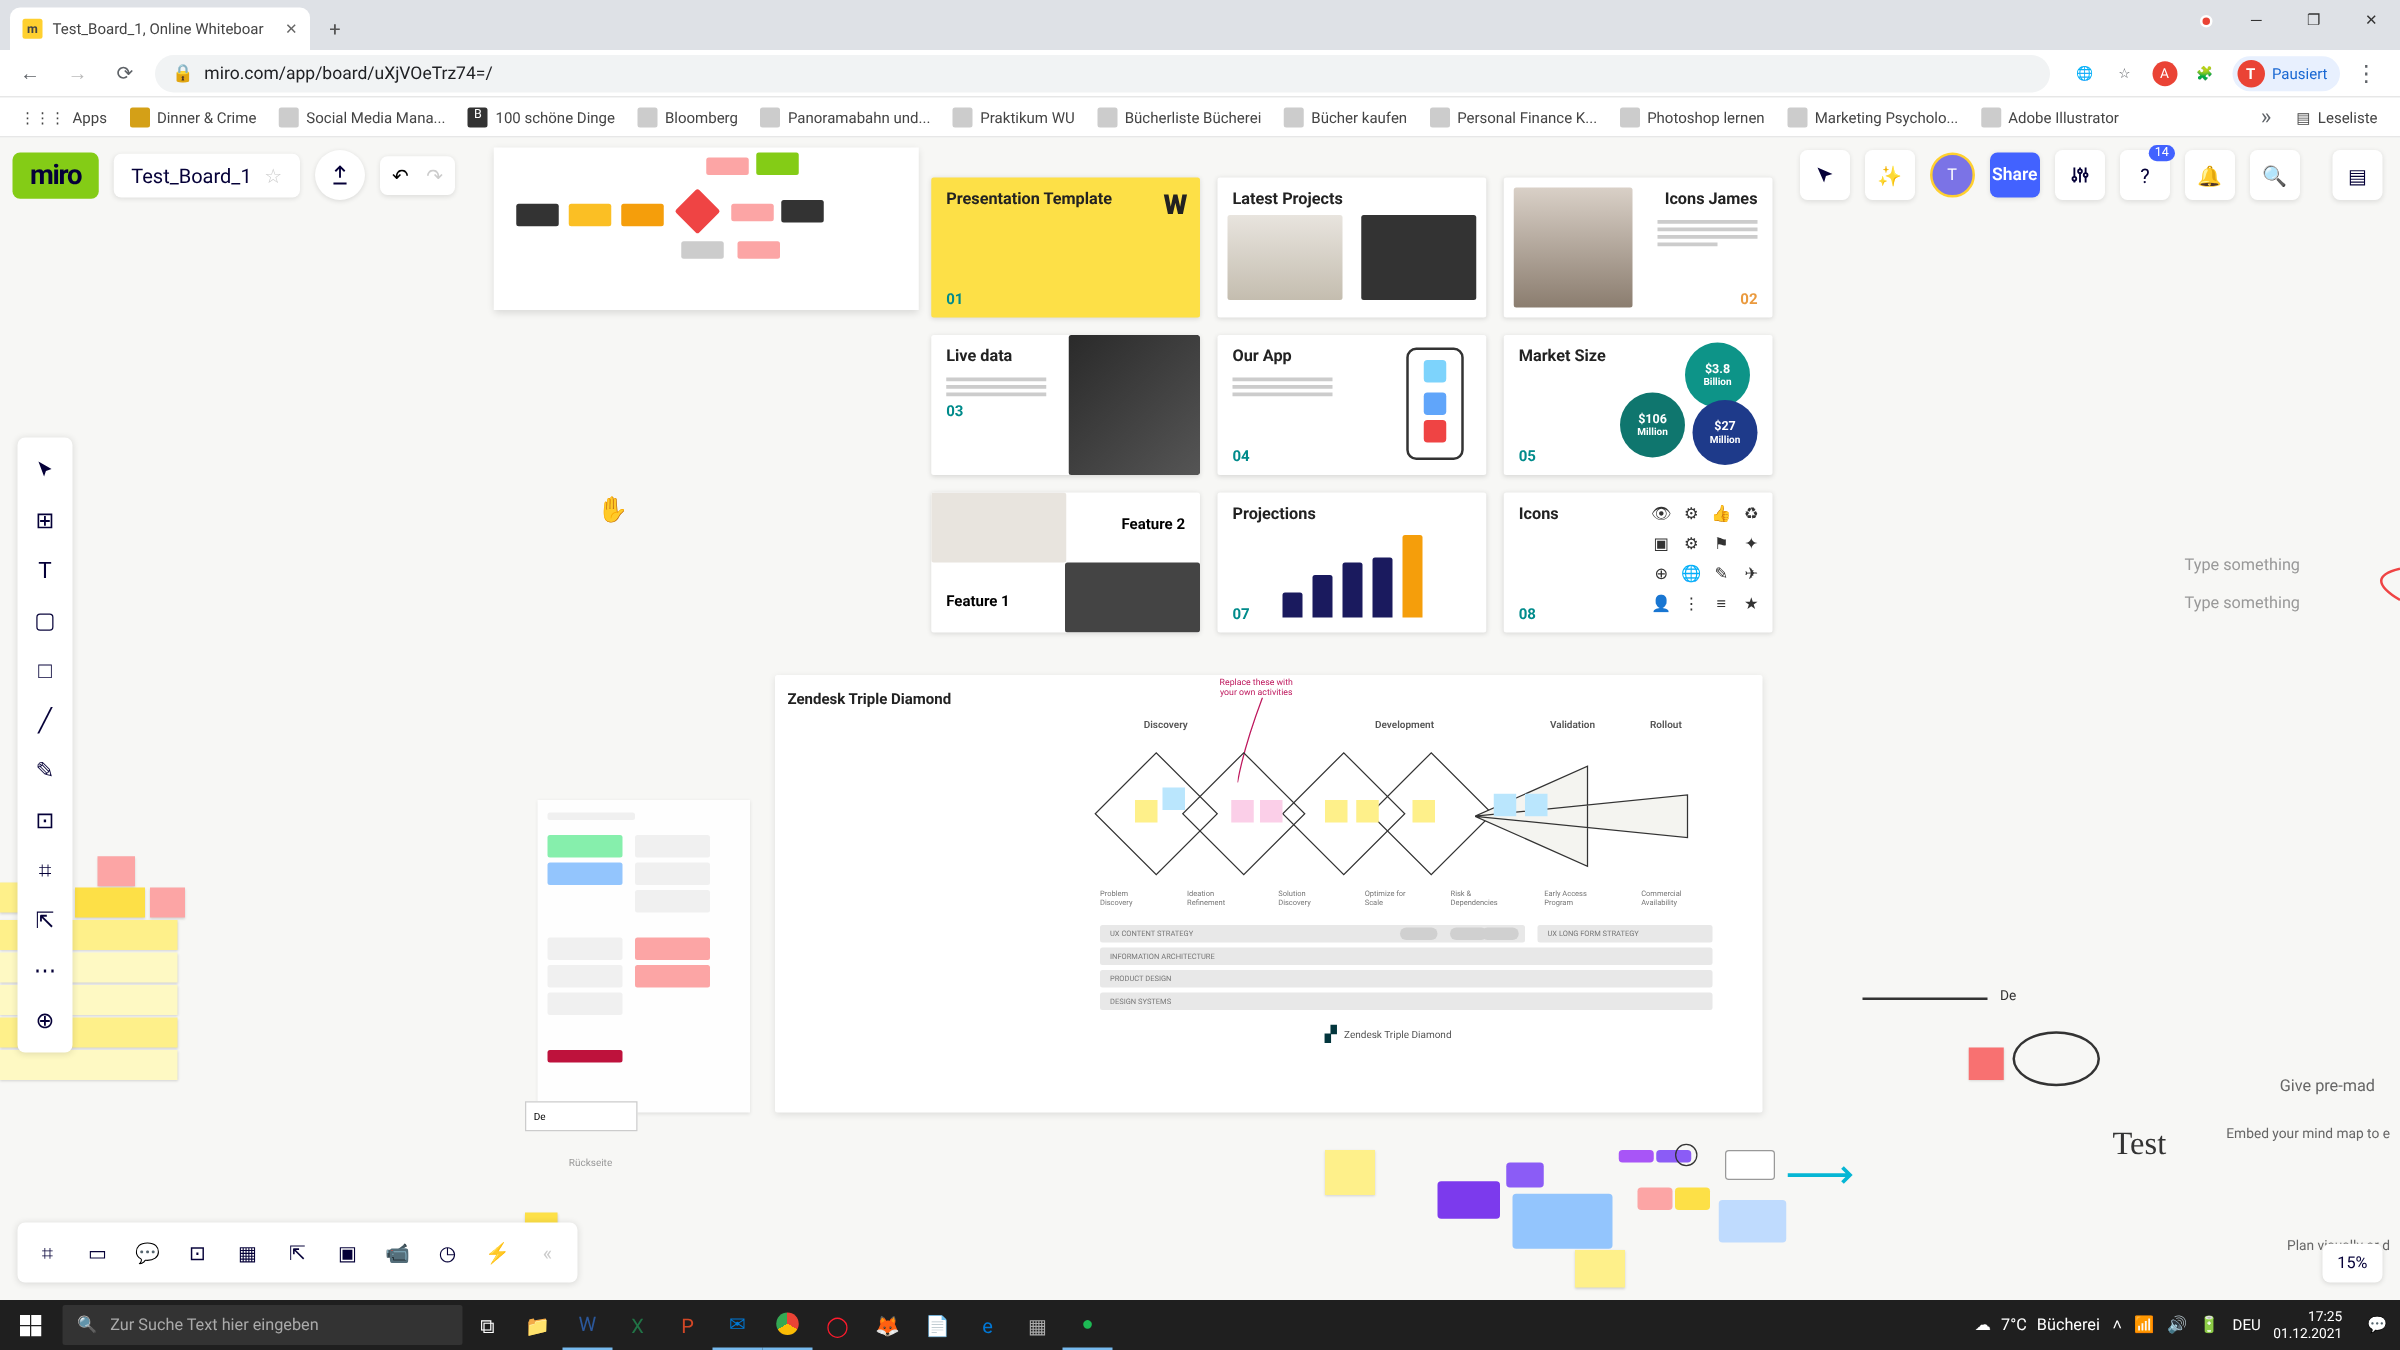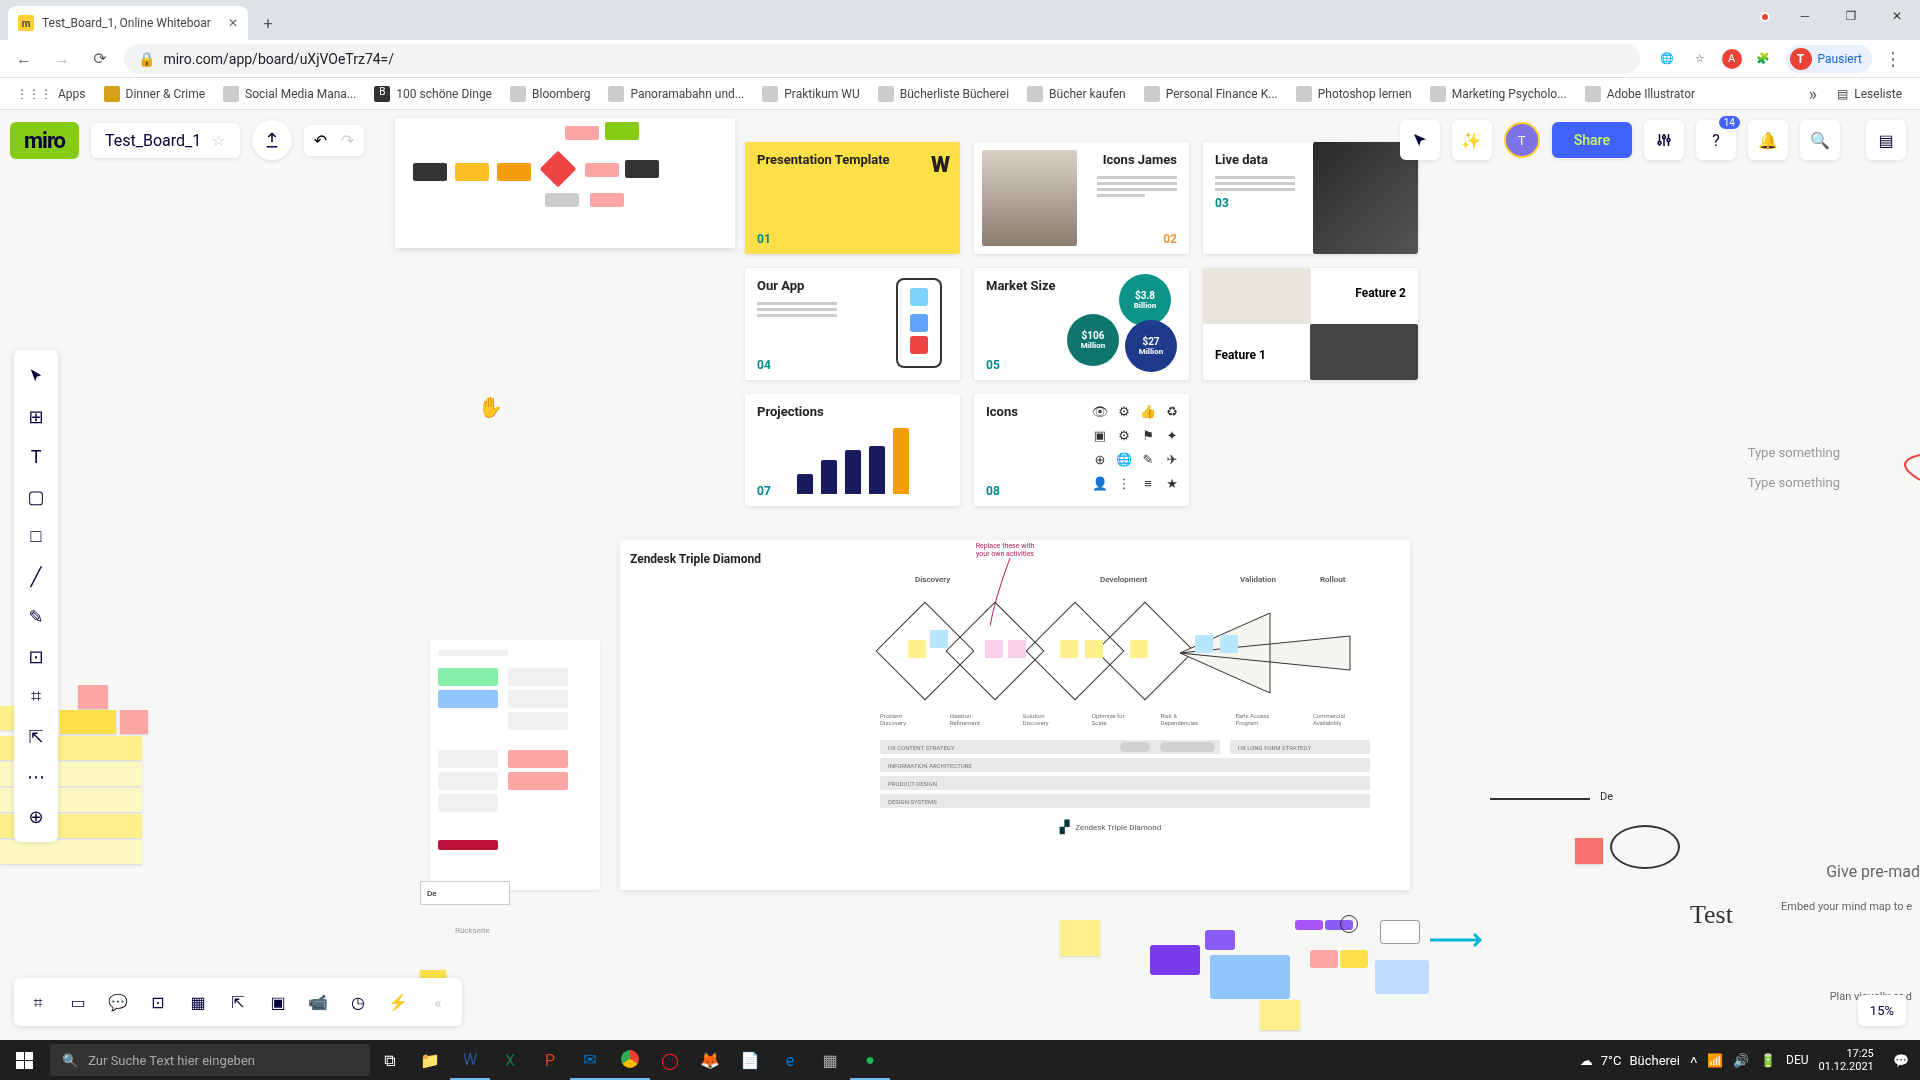--- a/index.html
+++ b/index.html
@@ -39,21 +39,21 @@
 .miro-topbar { position: absolute; top: 10px; left: 10px; display: flex; gap: 12px; align-items: center; z-index: 50;}
 .miro-logo { background: #84cc16; color:#050038; font-weight: 700; font-size: 22px; padding: 6px 14px; border-radius: 6px; letter-spacing: -1px;}
 .board-name-box { background:#fff; border-radius: 6px; padding: 8px 14px; box-shadow: 0 1px 4px rgba(0,0,0,0.1); display:flex; align-items:center; gap:10px; font-size:16px; color:#050038;}
 .star { color: #ccc; }
 .round-btn { width: 40px; height: 40px; background:#fff; border-radius: 50%; box-shadow: 0 1px 4px rgba(0,0,0,0.12); display:flex; align-items:center; justify-content:center; color:#050038;}
 .undo-redo { background:#fff; border-radius: 6px; padding: 6px 10px; box-shadow: 0 1px 4px rgba(0,0,0,0.1); display:flex; gap:14px;}
 .redo { color: #ccc; }
 
 .miro-topright { position: absolute; top: 10px; right: 14px; display:flex; align-items:center; gap:12px; z-index:50;}
 .tr-btn { width:40px; height:40px; background:#fff; border-radius:6px; box-shadow: 0 1px 4px rgba(0,0,0,0.1); display:flex; align-items:center; justify-content:center; color:#050038;}
-.share-btn { background:#4262ff; color:#bef264; border-radius: 6px; padding: 10px 22px; font-weight: 600; font-size: 14px; box-shadow: 0 1px 4px rgba(0,0,0,0.1);}
+.share-btn { background:#4262ff; color:#ffffff; border-radius: 6px; padding: 10px 2px; font-weight: 600; font-size: 14px; box-shadow: 0 1px 4px rgba(0,0,0,0.1);}
 .avatar-circ { width:36px; height:36px; border-radius:50%; background:#7b73e6; border:2px solid #ffd02f; display:flex; align-items:center; justify-content:center; color:#fff; font-size:13px;}
 .badge-num { position:relative; }
 .badge-num::after { content: attr(data-badge); position:absolute; top:-4px; right:-4px; background:#4262ff; color:#fff; font-size:10px; border-radius:8px; padding: 1px 5px;}
 
 
 .left-tools { position:absolute; left: 14px; top: 240px; background:#fff; border-radius: 6px; box-shadow: 0 1px 6px rgba(0,0,0,0.12); display:flex; flex-direction:column; padding: 6px 0; z-index:50;}
 .tool { width:44px; height:40px; display:flex; align-items:center; justify-content:center; color:#050038; font-size:18px;}
 
 
 .bottom-tools { position:absolute; left:14px; bottom: 14px; background:#fff; border-radius:6px; box-shadow: 0 1px 6px rgba(0,0,0,0.12); display:flex; padding: 4px; z-index:50;}
@@ -316,20 +316,25 @@
       <div class="flow-node" style="left:230px; top:42px; width:34px; height:18px; background:#333;"></div>
       <div class="flow-node" style="left:150px; top:75px; width:34px; height:14px; background:#ccc;"></div>
       <div class="flow-node" style="left:195px; top:75px; width:34px; height:14px; background:#fca5a5;"></div>
     </div>
 
     <div class="pres-grid">
       <div class="pcard teal">
         <div class="title">Presentation Template</div>
         <div style="position:absolute; right:10px; top:10px; font-size:22px; font-weight:900; color:#222;">W</div>
         <div class="num">01</div>
+      </div>
+      <div class="pcard">
+        <div class="title">Latest Projects</div>
+        <div class="photo-box" style="left:8px; top:30px; width:92px; height:68px; background:linear-gradient(#e8e4de,#c4bdaf);"></div>
+        <div class="photo-box" style="right:8px; top:30px; width:92px; height:68px; background:#333;"></div>
       </div>
       <div class="pcard">
         <div class="title" style="position:absolute; right:12px; top:10px;">Icons James</div>
         <div class="person-photo"></div>
         <div class="text-lines" style="right:12px; top:34px; width:80px;">
             <div class="line"></div>
             <div class="line"></div>
             <div class="line"></div>
             <div class="line" style="width:60%"></div>
           </div>
@@ -520,21 +525,21 @@
     <div class="text-label" style="right:80px; top:335px;">Type something</div>
     <div class="text-label" style="right:80px; top:365px;">Type something</div>
     <svg style="position:absolute; right:0; top:340px;" width="40" height="40">
         <path d="M40 5 Q 10 12 40 30" stroke="#ef4444" fill="none" stroke-width="2"></path>
       </svg>
 
     <div style="position:absolute; left:1490px; top:688px; width:100px; height:2px; background:#333;"></div>
     <div class="text-label" style="left:1600px; top:680px; color:#333; font-size:11px;">De</div>
     <div class="sticky" style="left:1575px; top:728px; width:28px; height:26px; background:#f87171;"></div>
     <div class="ellipse" style="left:1610px; top:715px;"></div>
-    <div class="text-label" style="right:0; top:752px; font-size:16px; color:#666;">Give pre-mad</div>
+    <div class="text-label" style="right:20px; top:752px; font-size:13px; color:#666;">Give pre-mad</div>
 
     <div class="big-text" style="left:1690px; top:790px;">Test</div>
     <div class="text-label" style="right:8px; top:790px; font-size:11px; color:#666;">Embed your mind map to e</div>
     <div class="text-label" style="right:8px; top:880px; font-size:11px; color:#666;">Plan visually or d</div>
 
   </div>
 </div>
 
 <div class="taskbar">
   <div class="win-start">

